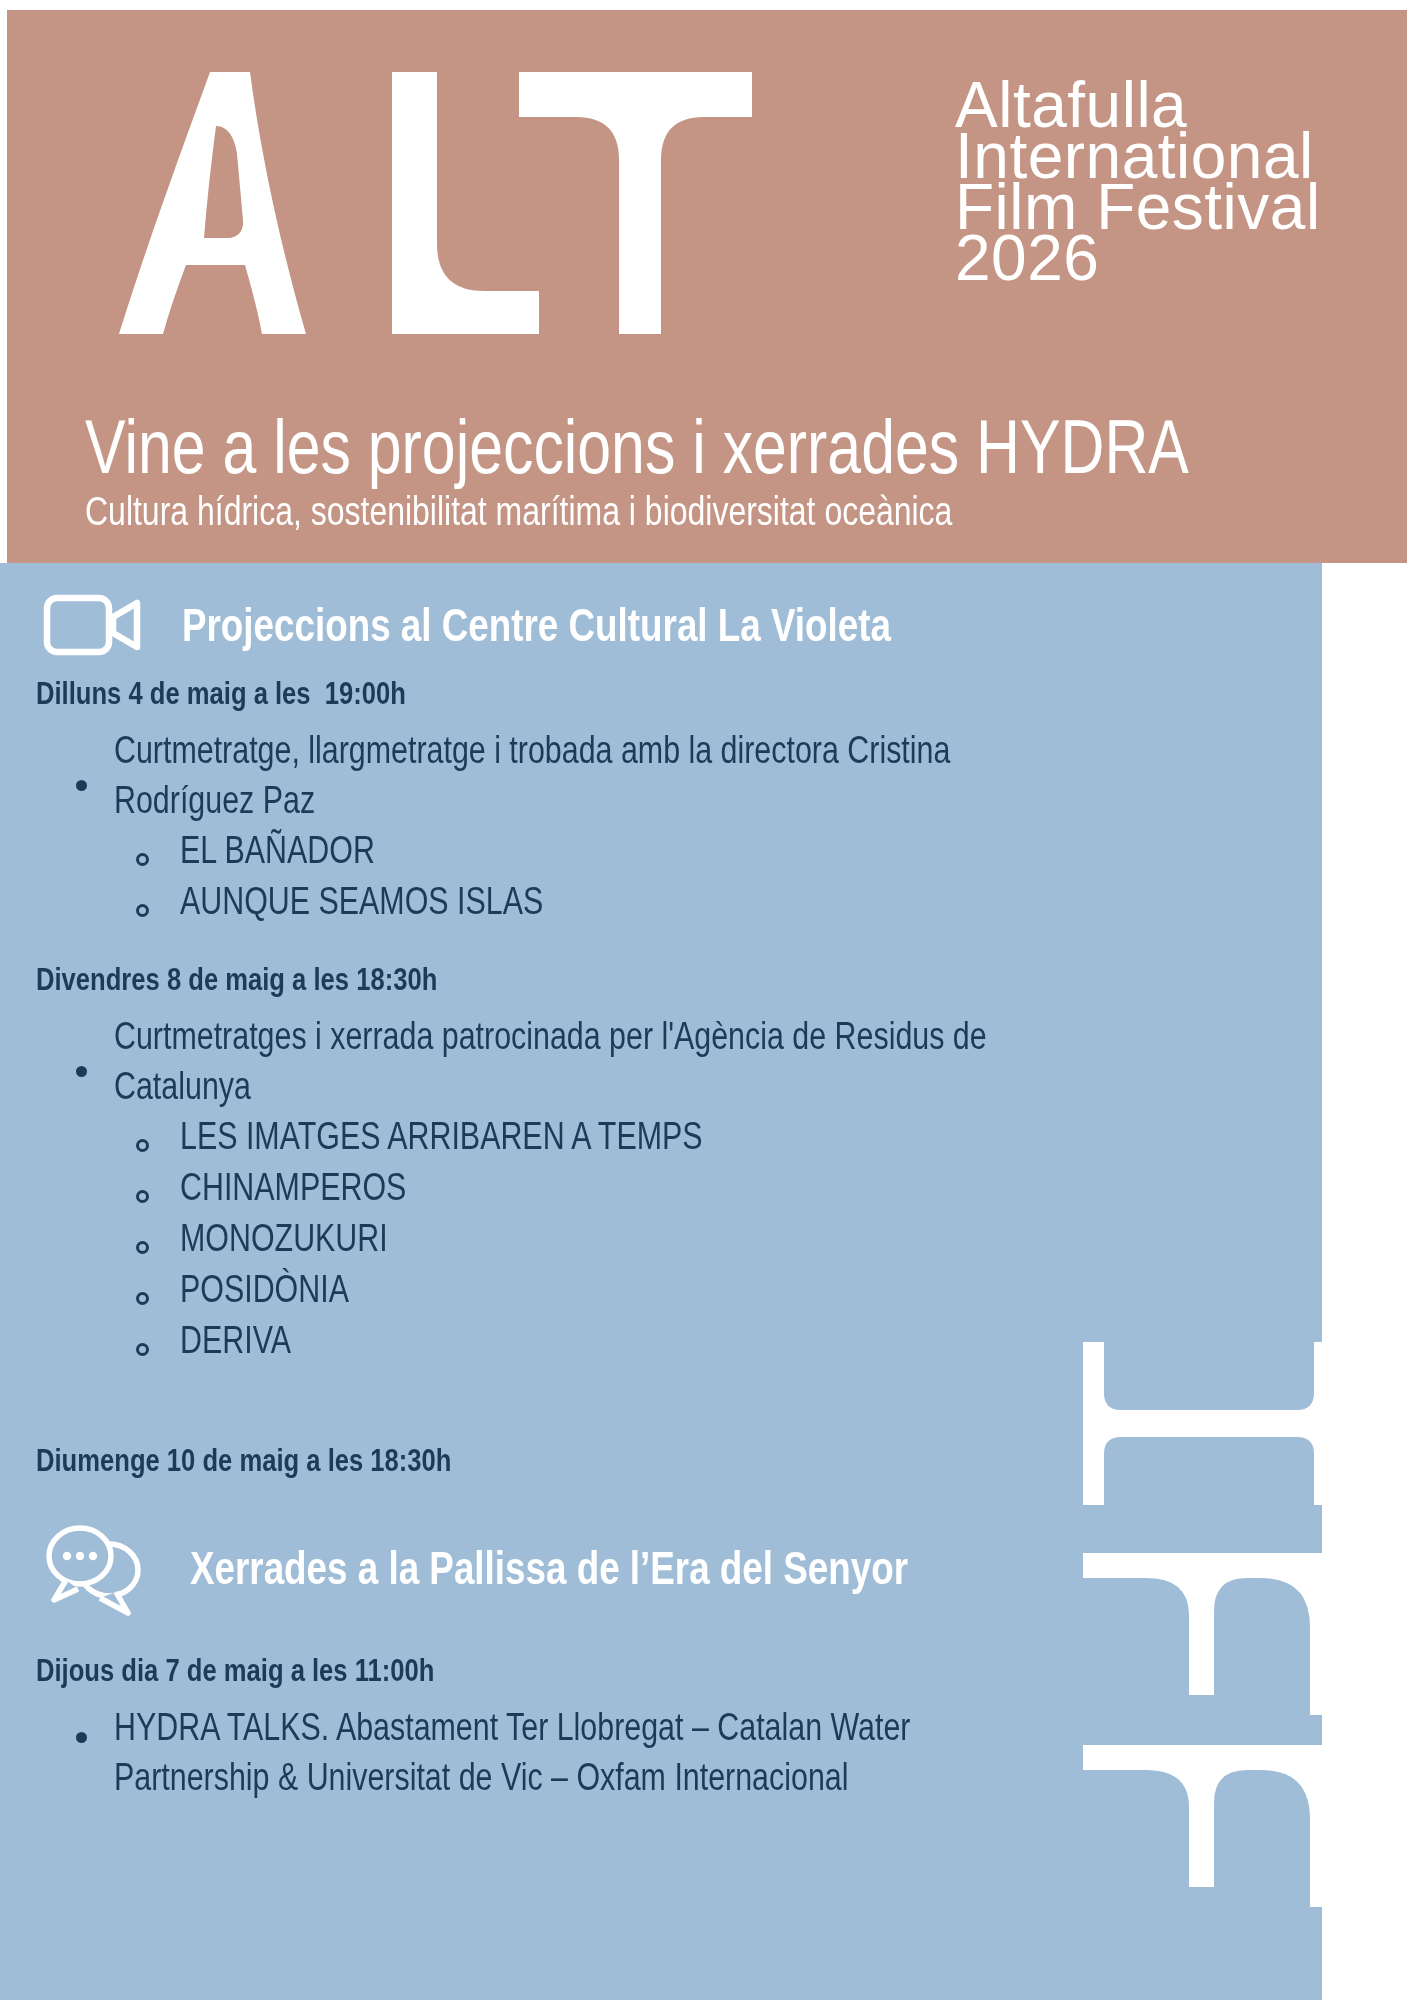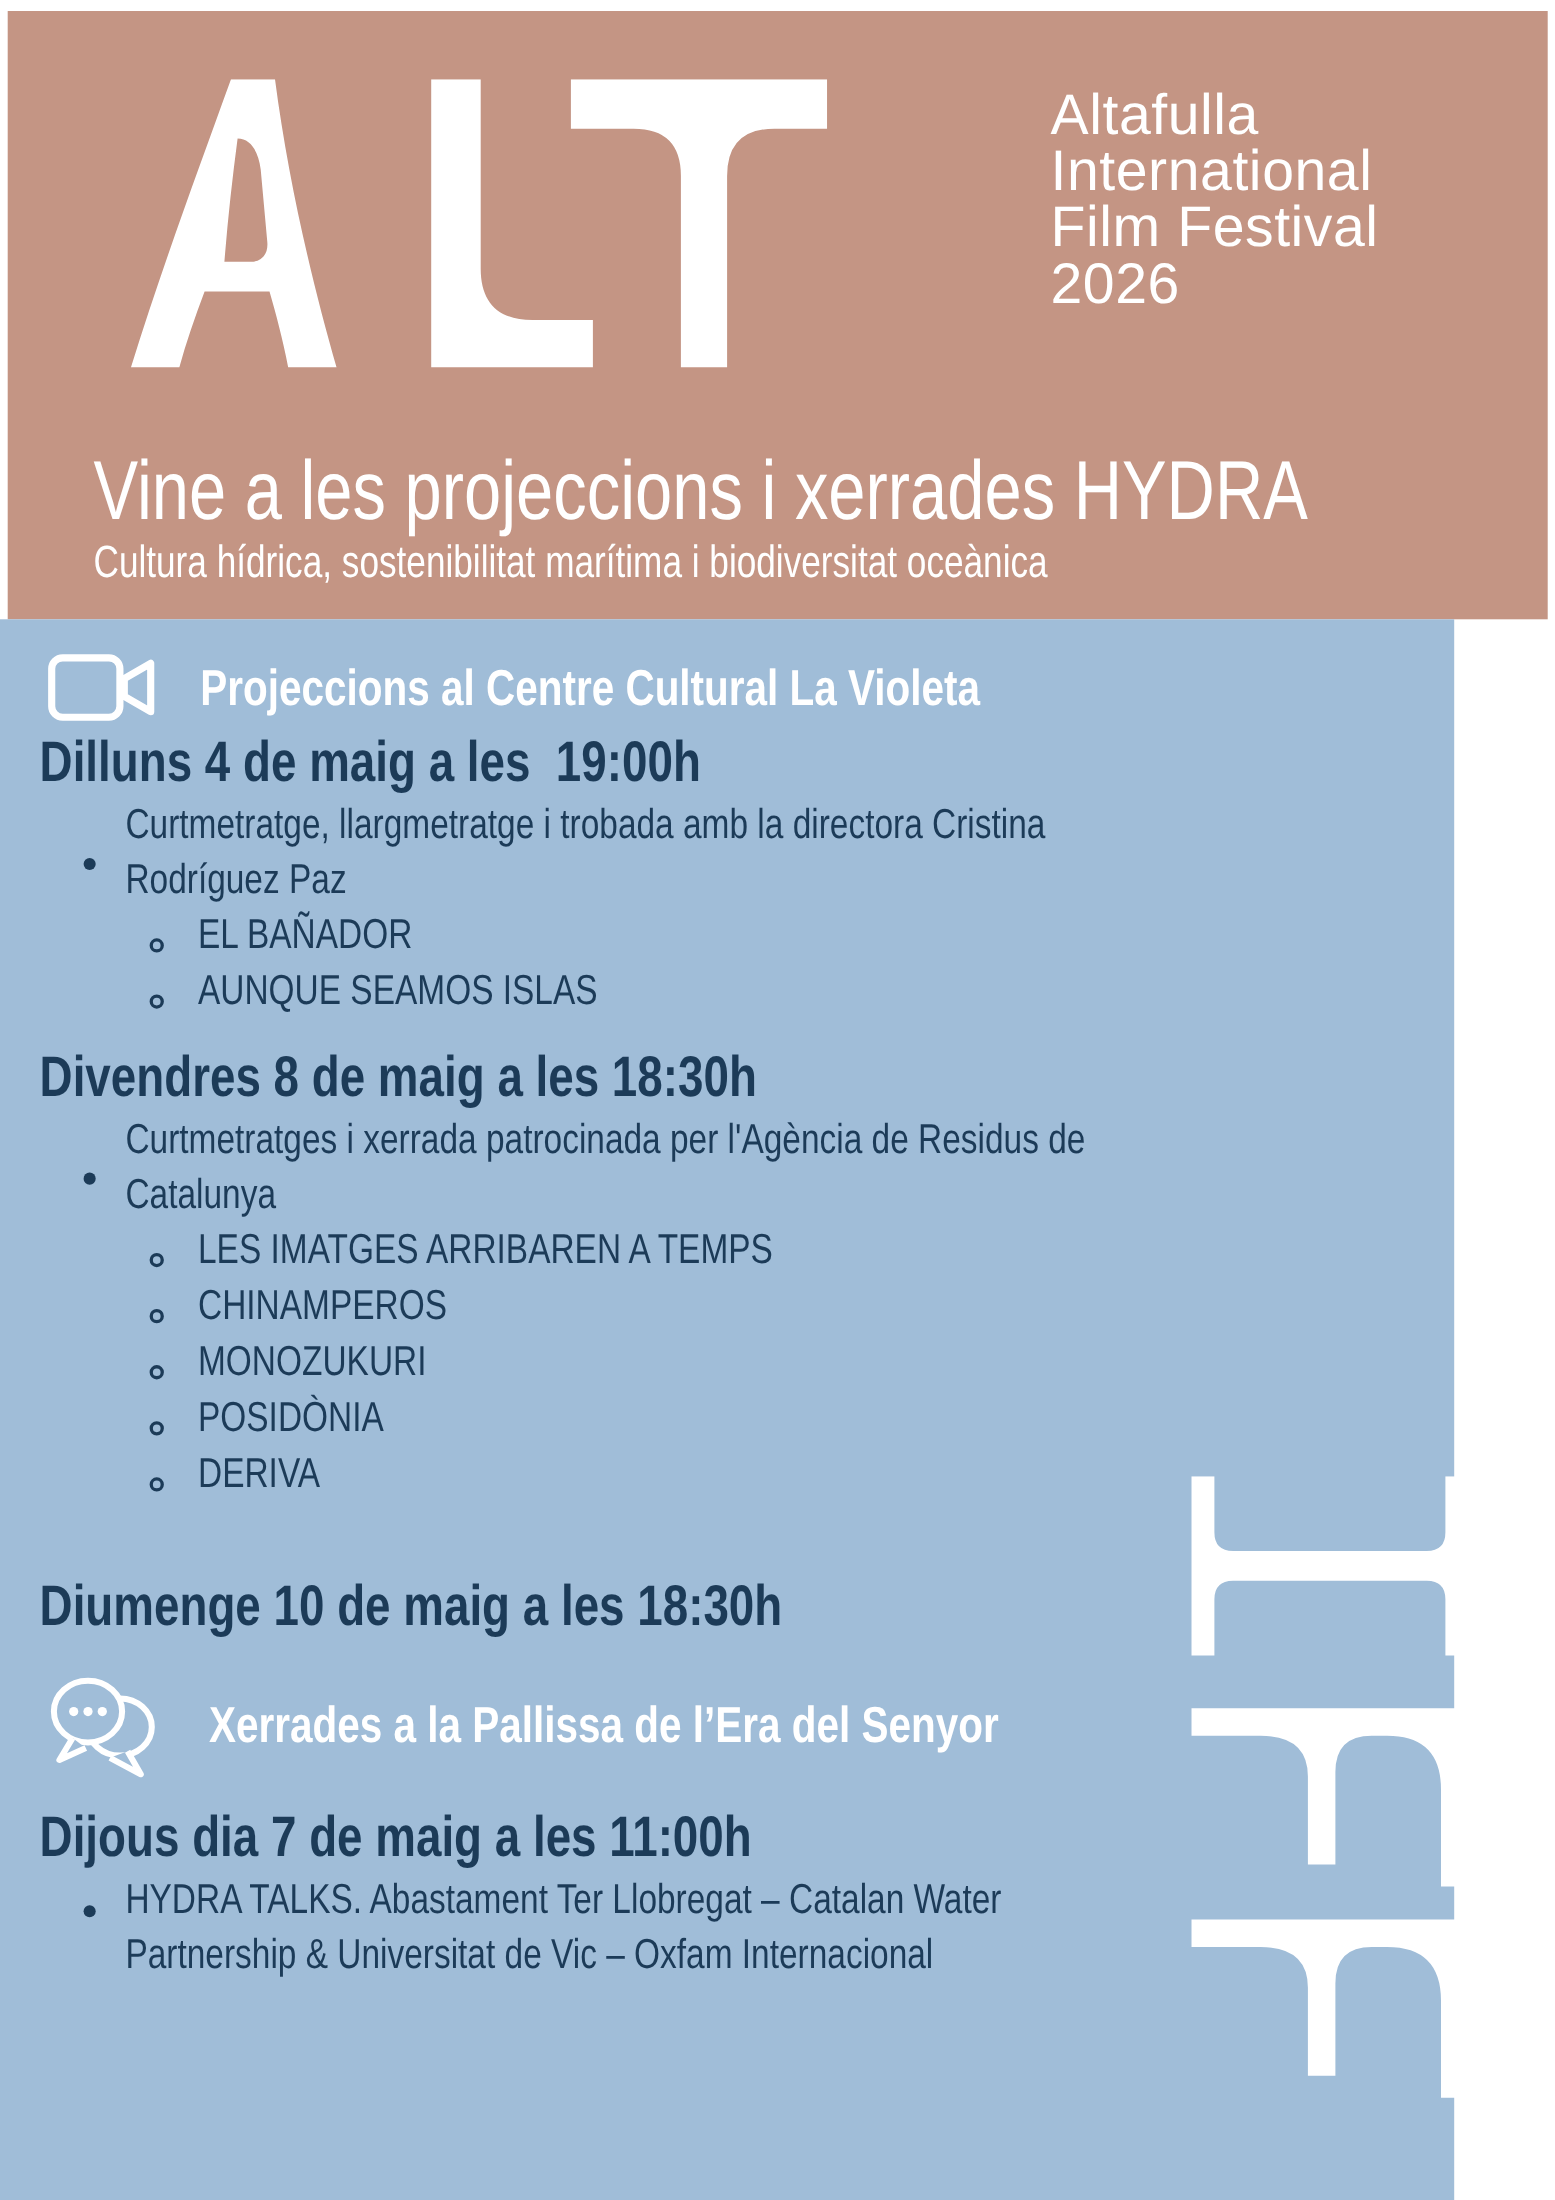--- a/index.html
+++ b/index.html
@@ -16,21 +16,21 @@
     position:relative;
     overflow:hidden;
   }
   .hero{
     position:absolute; top:10px; left:7px; width:1400px; height:553px;
     background:var(--terracotta);
   }
   .alt-logo{position:absolute; left:85px; top:62px;}
   .brand{
     position:absolute; left:948px; top:70px;
-    color:var(--white); font-size:52px; line-height:51px; font-weight:400;
+    color:var(--white); font-size:64px; line-height:51px; font-weight:400;
     letter-spacing:0.5px;
   }
   .headline{
     position:absolute; left:78px; top:398px;
     color:var(--white); font-size:76px; line-height:78px; font-weight:400;
     white-space:nowrap; transform:scaleX(.80); transform-origin:0 50%;
   }
   .subhead{
     position:absolute; left:78px; top:478px;
     color:var(--white); font-size:41px; line-height:46px; font-weight:400;
@@ -43,21 +43,21 @@
   }
   .watermark{position:absolute; left:1083px; top:779px;}
   .sec-head{display:flex; align-items:center; gap:40px; margin:0 0 6px 6px;}
   .sec-head.second{margin-top:34px;}
   .sec-title{
     color:var(--white); font-size:46px; font-weight:bold; line-height:50px;
     white-space:pre-wrap; display:inline-block; transform:scaleX(.8); transform-origin:0 50%;
     letter-spacing:0;
   }
   .event-h{
-    color:var(--navy); font-size:52px; font-weight:bold; line-height:48px;
+    color:var(--navy); font-size:32px; font-weight:bold; line-height:48px;
     margin:28px 0 8px 0;
     white-space:pre-wrap; display:block;
   }
   .event-h > span{display:inline-block; transform:scaleX(.8); transform-origin:0 50%; white-space:pre-wrap;}
   .event-h.first{margin-top:8px;}
   .event-h.gap-l{margin-top:70px;}
   .event-h.gap-xl{margin-top:58px;}
   .item{display:flex; align-items:center; margin:0;}
   .b1{
     flex:0 0 auto; width:11px; height:11px; border-radius:50%;

